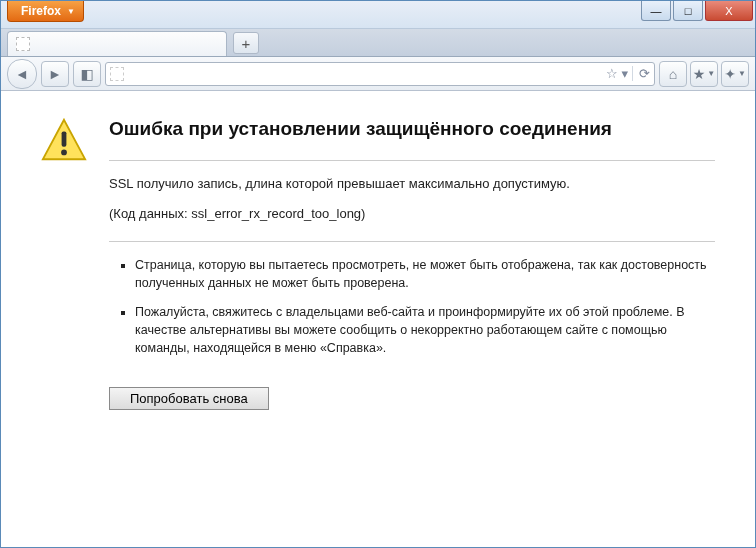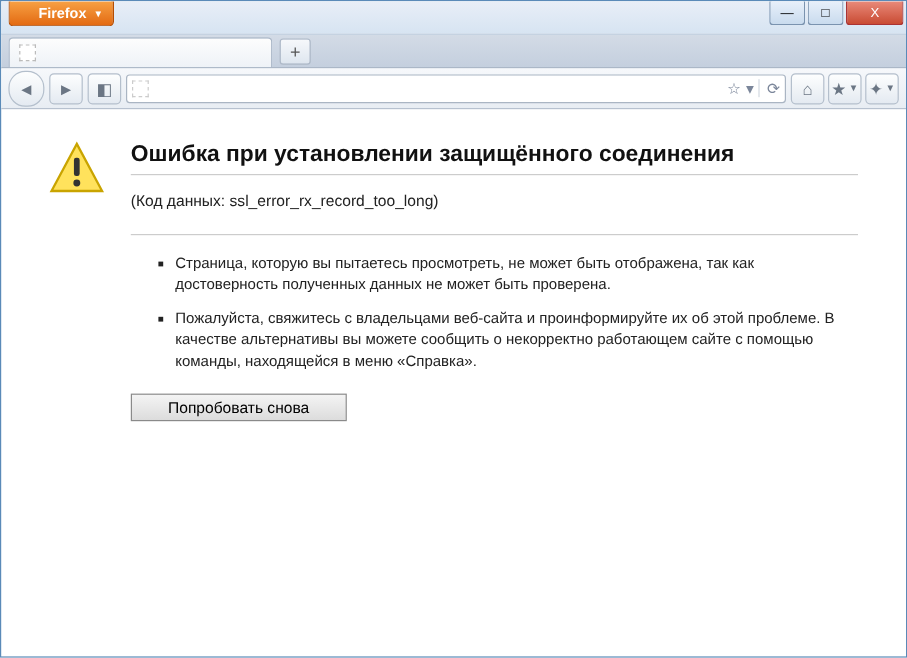--- a/index.html
+++ b/index.html
@@ -19,21 +19,21 @@
     display: flex;
     align-items: flex-start;
     border-bottom: 1px solid #b9c9db;
     position: relative;
   }
   .firefox-btn {
     background: linear-gradient(#f7a144, #e36a12);
     color: #fff;
     font-size: 12px;
     font-weight: bold;
-    padding: 3px 8px 3px 24px;
+    padding: 3px 8px 3px 13px;
     border-radius: 0 0 4px 4px;
     margin-left: 6px;
     display: flex;
     align-items: center;
     gap: 6px;
     border: 1px solid #b64d00;
     border-top: none;
     cursor: pointer;
   }
   .firefox-btn .caret {
@@ -153,46 +153,46 @@
     display:flex;
     gap:22px;
   }
   .warn-icon svg{width:46px;height:46px;}
   .err-body{flex:1;}
   .err-title {
     font-size: 19px;
     font-weight: bold;
     color:#111;
     line-height:1.25;
-    padding-bottom:4px;
+    padding-bottom:19px;
     border-bottom:1px solid #ccc;
     margin-bottom:14px;
   }
   .err-p {
     font-size: 13px;
     margin-bottom: 14px;
     line-height:1.35;
   }
   .err-code {
     font-size: 13px;
     margin-bottom: 20px;
   }
   .err-list {
     border-top:1px solid #ccc;
     padding-top:14px;
     font-size:12.5px;
     line-height:1.45;
   }
   .err-list ul{list-style:square;padding-left:26px;}
-  .err-list li{margin-bottom:10px;margin-left:11px;}
+  .err-list li{margin-bottom:10px;}
   .retry-btn{
-    margin-top:8px;
+    margin-top:20px;
     font-family: Verdana, Tahoma, sans-serif;
     font-size:13px;
-    padding:3px 30px;
+    padding:3px 20px;
     background:linear-gradient(#f4f4f4,#dcdcdc);
     border:1px solid #8a8a8a;
     cursor:pointer;
   }
 </style>
 </head>
 <body>
 
 <div class="titlebar">
   <div class="firefox-btn">
@@ -258,20 +258,21 @@
   <div class="err-wrap">
     <div class="warn-icon">
       <svg viewBox="0 0 48 48">
         <polygon points="24,3 46,44 2,44" fill="#ffe25c" stroke="#c9a400" stroke-width="2"></polygon>
         <rect x="21.5" y="15" width="5" height="16" rx="2" fill="#333"></rect>
         <circle cx="24" cy="37" r="3" fill="#333"></circle>
       </svg>
     </div>
     <div class="err-body">
       <div class="err-title">Ошибка при установлении защищённого соединения</div>
+      <div class="err-p">SSL получило запись, длина которой превышает максимально допустимую.</div>
       <div class="err-code">(Код данных: ssl_error_rx_record_too_long)</div>
       <div class="err-list">
         <ul>
           <li>Страница, которую вы пытаетесь просмотреть, не может быть отображена, так как достоверность полученных данных не может быть проверена.</li>
           <li>Пожалуйста, свяжитесь с владельцами веб-сайта и проинформируйте их об этой проблеме. В качестве альтернативы вы можете сообщить о некорректно работающем сайте с помощью команды, находящейся в меню «Справка».</li>
         </ul>
       </div>
       <button class="retry-btn">Попробовать снова</button>
     </div>
   </div>

